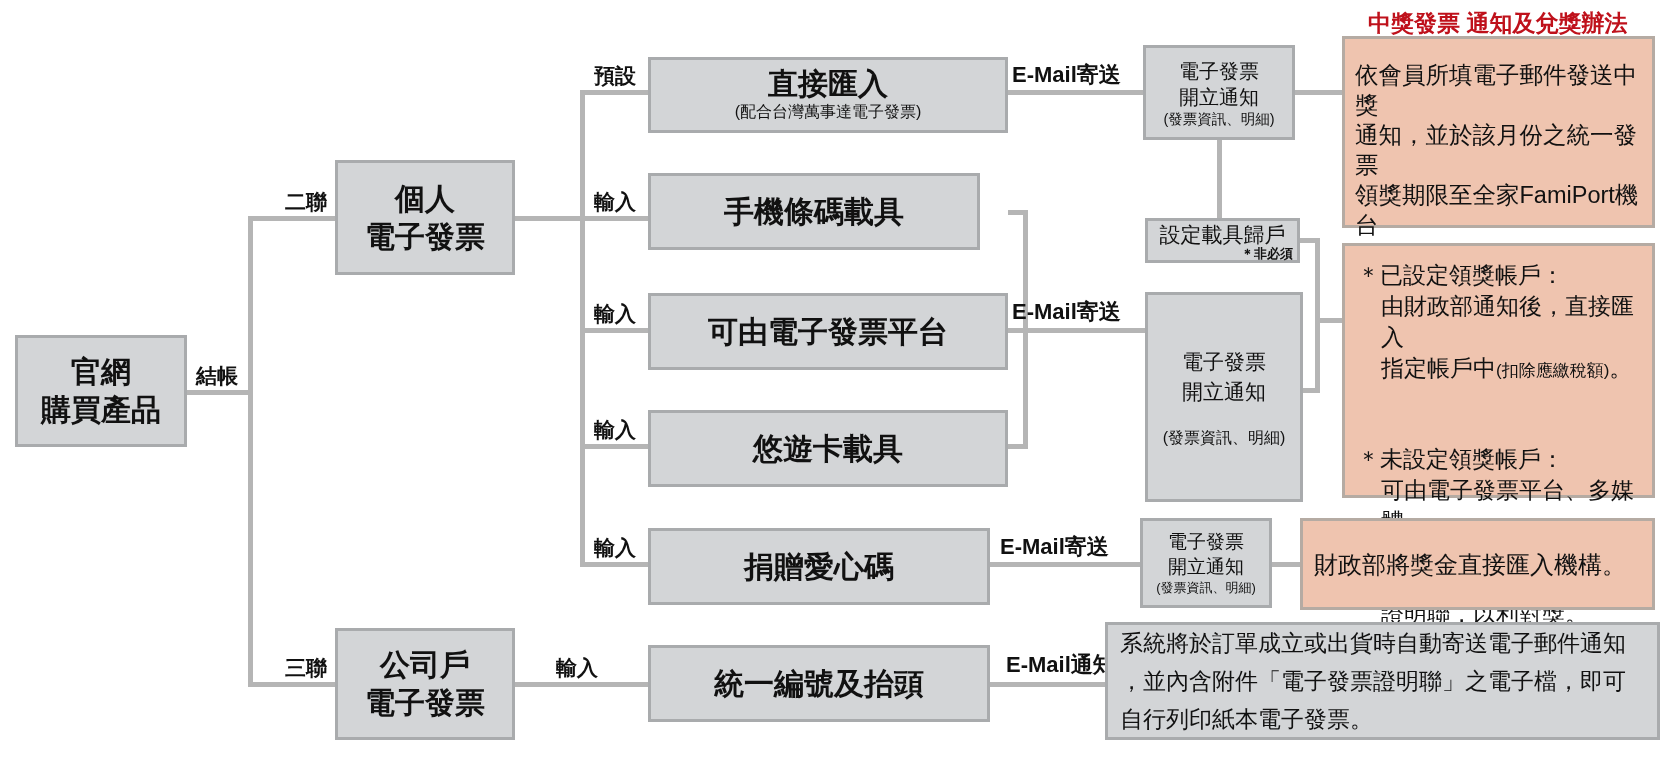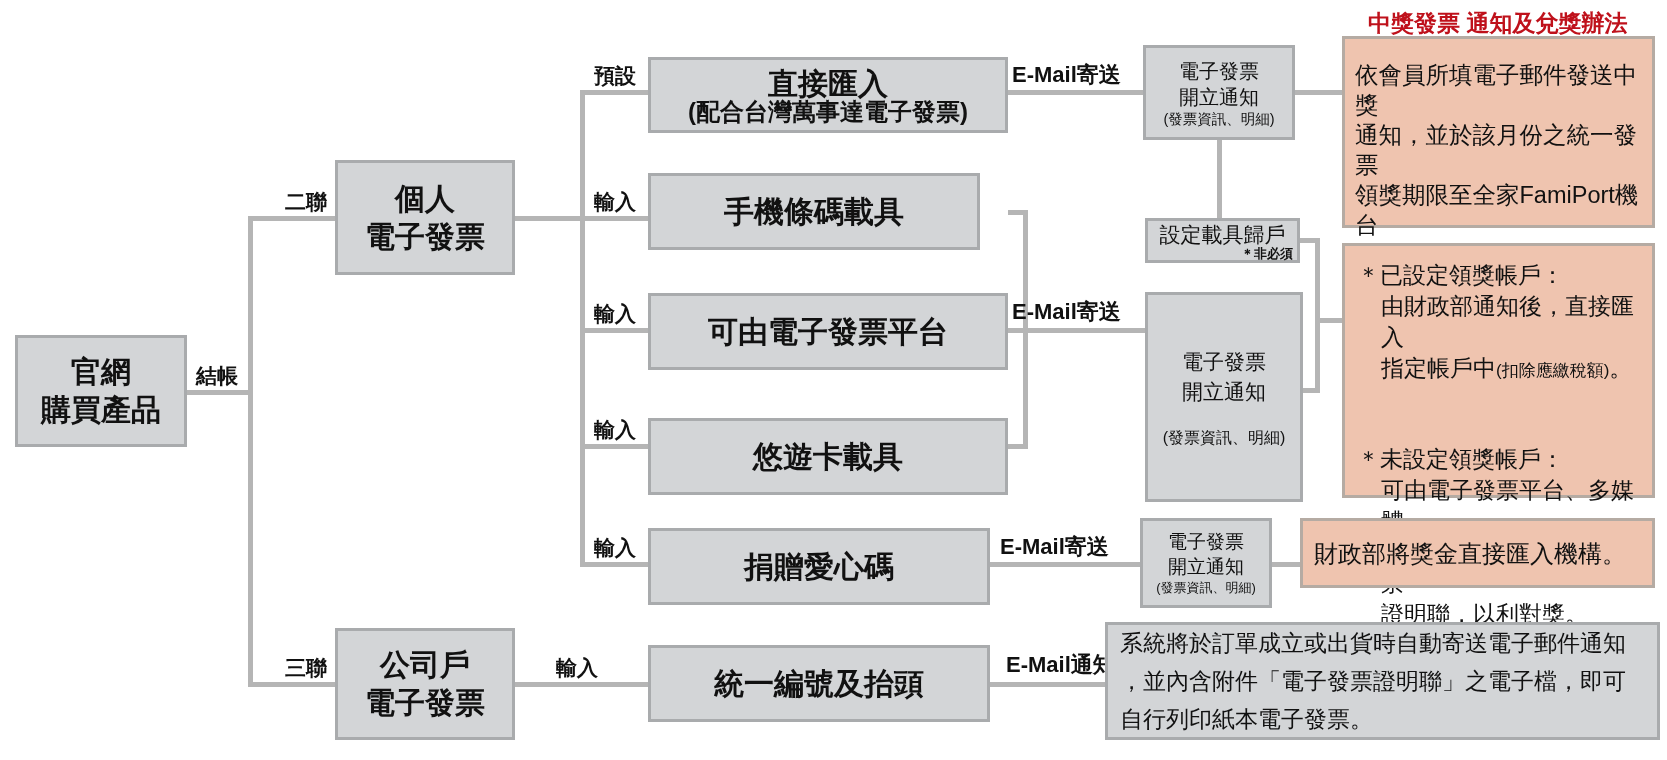--- a/index.html
+++ b/index.html
@@ -13,21 +13,21 @@
     background:#d3d5d7; border:3px solid #a9abad;
     display:flex; flex-direction:column; align-items:center; justify-content:center;
     text-align:center;
   }
   .salmon{ background:#efc4af; border:3px solid #b5aba3; }
   .line{ position:absolute; background:#b5b5b5; }
   .lbl{ position:absolute; font-weight:bold; white-space:nowrap; }
   .pre{ white-space:pre-line; }
   .big{ font-size:30px; font-weight:bold; line-height:38px; }
   .carrier-title{ font-size:30px; font-weight:bold; line-height:34px; }
-  .member-sub{ font-size:24px; font-weight:bold; line-height:22px; }
+  .member-sub{ font-size:16px; font-weight:normal; line-height:22px; }
   .notice-title{ font-size:20px; line-height:26px; }
   .notice-sub{ font-size:14.5px; line-height:18px; }
   .body-text{ font-size:23px; line-height:31px; }
   .small-inline{ font-size:17px; }
   .note-small{ font-size:14.5px; font-weight:bold; line-height:19px; }
   .red-title{ position:absolute; font-size:23px; font-weight:bold; color:#bf111b; white-space:nowrap; }
 </style>
 </head>
 <body>
 
@@ -97,21 +97,21 @@
   </div>
 
   <div class="box" style="left:648px;top:173px;width:332px;height:77px;">
     <div class="carrier-title">手機條碼載具</div>
   </div>
 
   <div class="box" style="left:648px;top:293px;width:360px;height:77px;">
     <div class="carrier-title">可由電子發票平台</div>
   </div>
 
-  <div class="box" style="left:648px;top:410px;width:360px;height:77px;margin-top:8px;">
+  <div class="box" style="left:648px;top:410px;width:360px;height:77px;">
     <div class="carrier-title">悠遊卡載具</div>
   </div>
 
   <div class="box" style="left:648px;top:645px;width:342px;height:77px;">
     <div class="carrier-title">統一編號及抬頭</div>
   </div>
 
   <div class="box" style="left:648px;top:528px;width:342px;height:77px;">
     <div class="carrier-title">捐贈愛心碼</div>
   </div>
@@ -154,21 +154,21 @@
     <div class="body-text" style="padding-left:24px;">由財政部通知後，直接匯入</div>
     <div class="body-text" style="padding-left:24px;">
       <span>指定帳戶中</span><span class="small-inline">(扣除應繳稅額)</span><span>。</span>
     </div>
     <div class="body-text" style="margin-top:58px;">＊未設定領獎帳戶：</div>
     <div class="body-text pre" style="padding-left:24px;">可由電子發票平台、多媒體
 列印機，自行列印電子發票
 證明聯，以利對獎。</div>
   </div>
 
-  <div class="box salmon" style="left:1300px;top:518px;width:355px;height:70px;align-items:flex-start;padding:0 11px;text-align:left;">
+  <div class="box salmon" style="left:1300px;top:518px;width:355px;height:92px;align-items:flex-start;padding:0 11px;text-align:left;">
     <div class="body-text" style="font-size:24px;">財政部將獎金直接匯入機構。</div>
   </div>
 
   <div class="box" style="left:1105px;top:622px;width:555px;height:118px;align-items:flex-start;justify-content:center;padding:4px 12px;text-align:left;">
     <div class="body-text pre" style="line-height:38px;">系統將於訂單成立或出貨時自動寄送電子郵件通知
 ，並內含附件「電子發票證明聯」之電子檔，即可
 自行列印紙本電子發票。</div>
   </div>
 
 </div>

